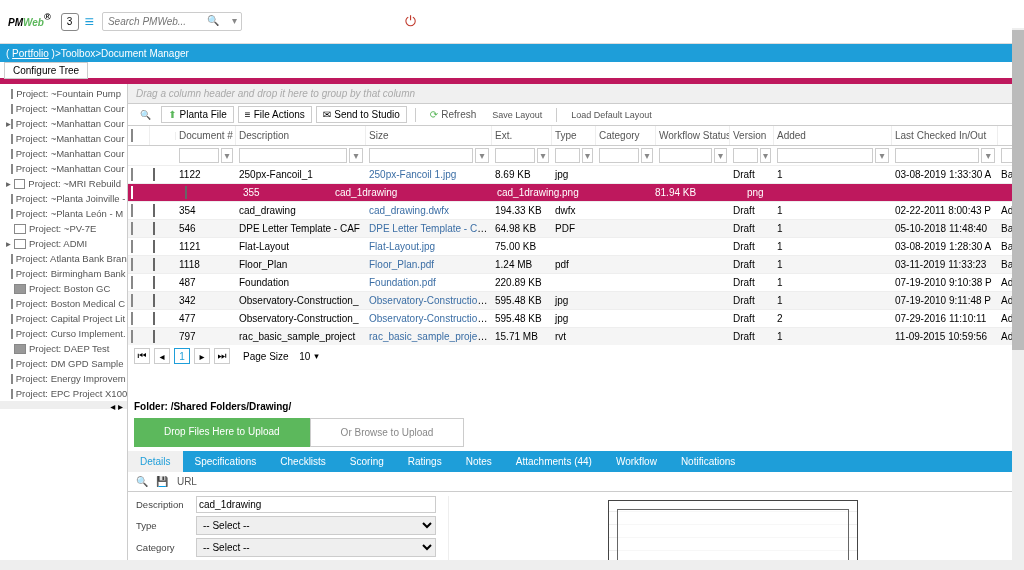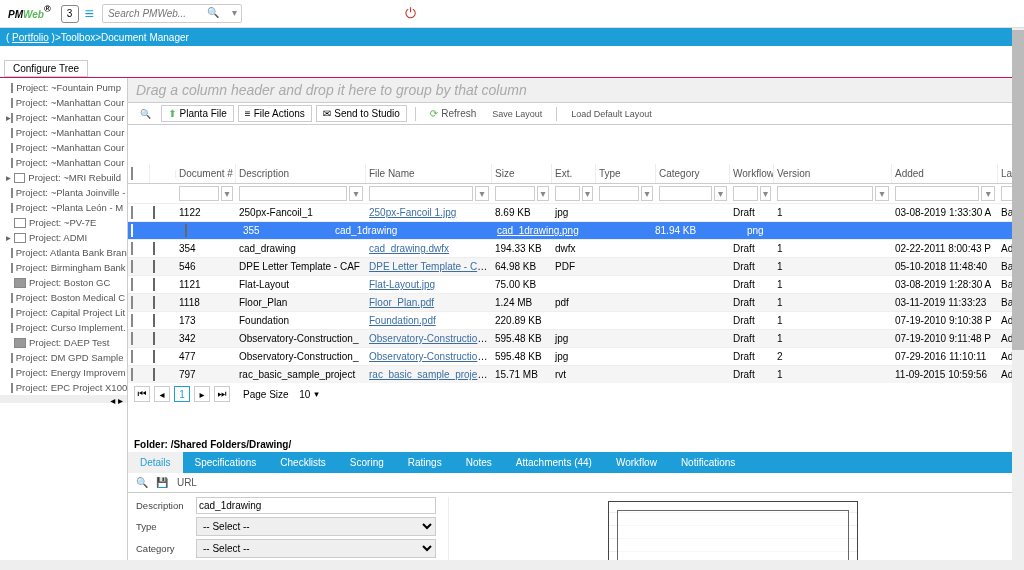--- a/index.html
+++ b/index.html
@@ -1,58 +1,58 @@
 <!DOCTYPE html>
 <html><head>
 <meta charset="utf-8">
 <style>
 * { box-sizing: border-box; margin: 0; padding: 0; font-family: Arial, sans-serif; font-size: 10px; }
 body { background: #fff; width: 1024px; height: 570px; overflow: hidden; position: relative; }
-.topbar { height: 28px; display: flex; align-items: center; padding: 0 8px; border-bottom: 1px solid #ddd; }
+.topbar { height: 44px; display: flex; align-items: center; padding: 0 8px; border-bottom: 1px solid #ddd; }
 .logo { font-weight: bold; font-size: 16px; font-style: italic; margin-right: 10px; }
 .logo b { color: #000; } .logo span { color: #5cb85c; }
 .logo sup { font-size: 9px; }
 .shield { width: 18px; height: 18px; border: 1px solid #888; border-radius: 3px; display: flex; align-items: center; justify-content: center; margin-right: 6px; }
 .hamburger { color: #1e9ed9; font-size: 16px; margin-right: 8px; cursor: pointer; }
 .search-box { position: relative; width: 140px; }
 .search-box input { width: 100%; padding: 3px 20px 3px 5px; border: 1px solid #ccc; border-radius: 2px; font-style: italic; color: #aaa; }
 .search-box .mag { position: absolute; right: 22px; top: 3px; color: #888; }
 .search-box .dd { position: absolute; right: 5px; top: 3px; color: #888; }
 .power { margin-left: auto; margin-right: 600px; color: #c0392b; font-size: 14px; }
 .breadcrumb { background: #1e9ed9; color: #fff; height: 18px; display: flex; align-items: center; padding: 0 6px; font-size: 9.5px; }
 .breadcrumb a { color: #fff; text-decoration: underline; }
-.config-row { height: 32px; border-bottom: 1px solid #be185d; display: flex; align-items: flex-end; }
+.config-row { height: 22px; border-bottom: 6px solid #be185d; display: flex; align-items: flex-start; }
 .config-btn { border: 1px solid #ccc; padding: 2px 8px; margin-left: 4px; background: #fff; font-size: 10px; }
 .main { display: flex; height: calc(570px - 28px - 18px - 22px); }
 .sidebar { width: 128px; border-right: 1px solid #ccc; overflow: hidden; padding: 2px 0; }
 .sidebar-item { padding: 2px 6px; white-space: nowrap; overflow: hidden; text-overflow: ellipsis; font-size: 9.5px; color: #555; cursor: pointer; display: flex; align-items: center; }
 .sidebar-item::before { content: "▸"; color: transparent; width: 8px; display: inline-block; }
 .sidebar-item.exp::before { color: #666; }
 .sidebar-item .fico { width: 12px; height: 10px; background: #fff; border: 1px solid #888; margin-right: 3px; }
 .sidebar-item.st .fico { background: #999; }
 .sb-scroll { height: 8px; background: #eee; display: flex; justify-content: flex-end; padding: 0 4px; }
 .content { flex: 1; display: flex; flex-direction: column; overflow: hidden; }
-.group-hint { background: #f0f0f0; color: #aaa; font-style: italic; font-size: 14px; padding: 4px 8px; border-bottom: 1px solid #ccc; }
+.group-hint { background: #f0f0f0; color: #aaa; font-style: italic; font-size: 10px; padding: 4px 8px; border-bottom: 1px solid #ccc; }
 .toolbar { display: flex; align-items: center; gap: 4px; padding: 2px 6px; border-bottom: 1px solid #ccc; background: #fff; }
 .tool-btn { border: 1px solid #ccc; padding: 2px 6px; font-size: 9px; background: #fff; display: inline-flex; align-items: center; gap: 3px; cursor: pointer; }
 .tool-btn.nb { border: none; color: #555; }
 .tool-btn .ic { font-size: 10px; color: #5cb85c; }
 .tool-sep { width: 1px; height: 14px; background: #ccc; margin: 0 4px; }
-.grid { flex-shrink: 0; margin-top: 39px; }
+.grid { flex-shrink: 0; }
 .grid-head, .grid-filter, .grid-row { display: grid; grid-template-columns: 22px 26px 60px 130px 126px 60px 44px 60px 74px 44px 118px 106px 42px; align-items: center; font-size: 9px; }
 .grid-head { border-bottom: 1px solid #ccc; }
 .grid-head > div { padding: 4px 3px; color: #555; border-right: 1px solid #eee; white-space: nowrap; overflow: hidden; }
 .grid-filter > div { padding: 2px 3px; display: flex; gap: 2px; }
 .grid-filter input { width: 100%; border: 1px solid #ccc; padding: 1px; }
 .grid-filter .fic { border: 1px solid #ccc; width: 16px; height: 15px; display: flex; align-items: center; justify-content: center; color: #888; }
 .grid-row { border-top: 1px solid #eee; }
 .grid-row > div { padding: 3px; white-space: nowrap; overflow: hidden; text-overflow: ellipsis; }
-.grid-row.sel { background: #3b82f6; color: #fff; gap: 32px; }
+.grid-row.sel { background: #be185d; color: #fff; gap: 32px; }
 .grid-row.alt { background: #f5f5f5; }
-.grid-row a { color: #3b6ea5; text-decoration: underline; }
+.grid-row a { color: #3b6ea5; }
 .grid-row.sel a { color: #fff; }
 .chk { width: 11px; height: 11px; border: 1px solid #888; }
 .thumb { width: 16px; height: 13px; background: #7a8a7a; border: 1px solid #666; }
 .grid-row.sel .chk { border-color: #fff; }
 .pager { display: flex; align-items: center; gap: 4px; padding: 3px 6px; font-size: 9px; }
 .pager .pg { border: 1px solid #ccc; width: 16px; height: 16px; display: inline-flex; align-items: center; justify-content: center; }
 .pager .pg.act { border-color: #1e9ed9; color: #1e9ed9; }
 .folder-path { padding: 2px 6px; font-size: 9.5px; font-weight: bold; margin-top: 32px; }
 .upload-row { display: flex; padding: 4px 6px; gap: 0; }
 .drop-zone { background: #5cb85c; color: #fff; padding: 8px 30px; font-size: 10px; }
@@ -155,21 +155,20 @@
       <span class="tool-btn nb">Save Layout</span>
       <span class="tool-sep"></span>
       <span class="tool-btn nb">Load Default Layout</span>
     </div>
     <div class="grid">
       <div class="grid-head" id="grid-head">
           <div><span class="chk"></span></div>
           <div></div>
           <div>Document #</div>
           <div>Description</div>
-          <div>File Name</div>
           <div>Size</div>
           <div>Ext.</div>
           <div>Type</div>
           <div>Category</div>
           <div>Workflow Status</div>
           <div>Version</div>
           <div>Added</div>
           <div>Last Checked In/Out</div>
         </div>
       <div class="grid-filter" id="grid-filter">
@@ -306,21 +305,21 @@
             <div></div>
             <div></div>
             <div>Draft</div>
             <div>1</div>
             <div>03-11-2019 11:33:23</div>
             <div>Bassam Samman(Bassa</div>
           </div>
           <div class="grid-row">
             <div><span class="chk"></span></div>
             <div><span class="thumb"></span></div>
-            <div>173</div>
+            <div>487</div>
             <div>Foundation</div>
             <div><a>Foundation.pdf</a></div>
             <div>220.89 KB</div>
             <div></div>
             <div></div>
             <div></div>
             <div>Draft</div>
             <div>1</div>
             <div>07-19-2010 9:10:38 P</div>
             <div>Admin (admin)</div>
@@ -375,20 +374,24 @@
     <div class="pager">
       <span class="pg">⏮</span>
       <span class="pg">◂</span>
       <span class="pg act">1</span>
       <span class="pg">▸</span>
       <span class="pg">⏭</span>
       &nbsp;&nbsp;<span>Page Size</span>&nbsp;
       <span>10</span> ▾
     </div>
     <div class="folder-path"><span>Folder: </span><span>/Shared Folders/Drawing/</span></div>
+    <div class="upload-row">
+      <div class="drop-zone">Drop Files Here to Upload</div>
+      <div class="browse-zone">Or Browse to Upload</div>
+    </div>
     <div class="tabs" id="tabs">
         <div class="tab active">Details</div>
         <div class="tab">Specifications</div>
         <div class="tab">Checklists</div>
         <div class="tab">Scoring</div>
         <div class="tab">Ratings</div>
         <div class="tab">Notes</div>
         <div class="tab">Attachments (44)</div>
         <div class="tab">Workflow</div>
         <div class="tab">Notifications</div>

